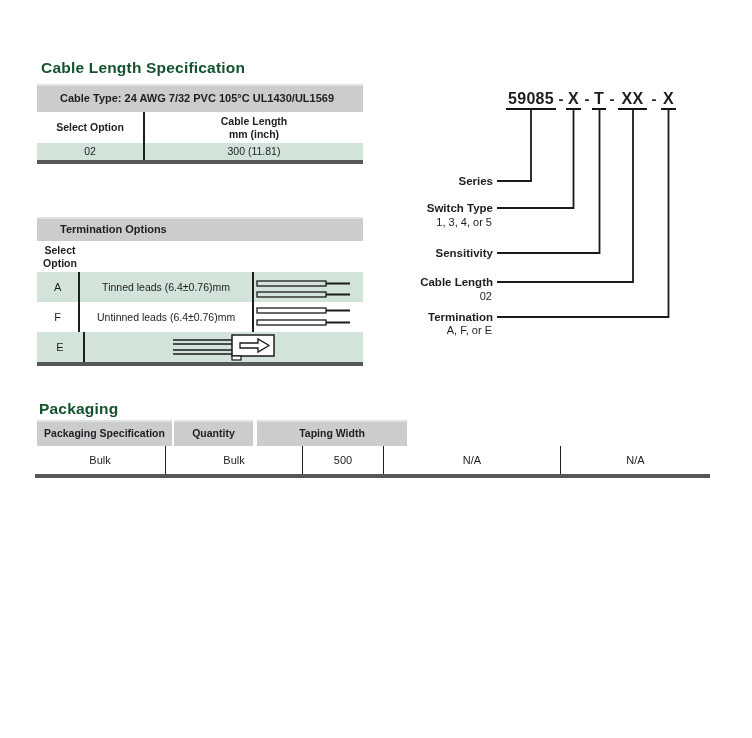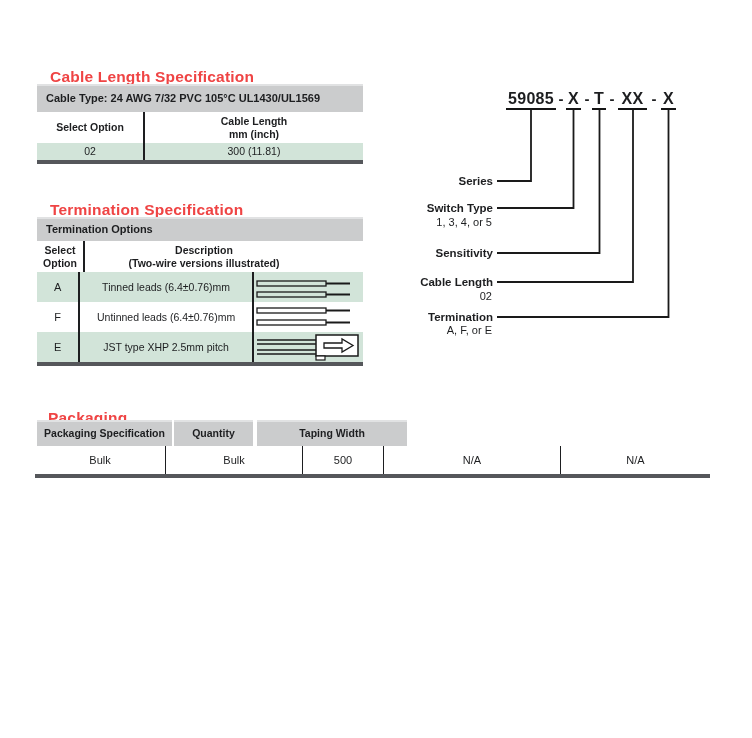--- a/index.html
+++ b/index.html
@@ -2,27 +2,27 @@
 <html><head>
 <meta charset="utf-8">
 <style>
   html,body { margin:0; padding:0; background:#ffffff; }
   .page {
     position:relative; width:752px; height:738px; background:#ffffff;
     font-family:"Liberation Sans","DejaVu Sans",sans-serif; color:#1d1e20; overflow:hidden;
   }
   .abs { position:absolute; }
   .heading {
-    margin:13px; font-size:15.5px; font-weight:700; color:#ef4444; letter-spacing:0.2px;
+    margin:4px; font-size:15.5px; font-weight:700; color:#14532d; letter-spacing:0.2px;
     font-family:"Liberation Sans","DejaVu Sans",sans-serif;
   }
   
   .band {
     background:#cbcccd; box-shadow: inset 0 2px 0 #e1e2e3;
-    font-weight:700; font-size:11px; display:flex; align-items:center; padding-left:9px;
+    font-weight:700; font-size:11px; display:flex; align-items:center; padding-left:23px;
     box-sizing:border-box;
   }
   .row { display:flex; box-sizing:border-box; }
   .cell {
     display:flex; flex-direction:column; align-items:center; justify-content:center;
     text-align:center; box-sizing:border-box; font-size:10.5px; line-height:12.5px;
   }
   .cell.bold { font-weight:700; }
   .vline { border-left:2px solid #1d1e20; }
   .vline-thin { border-left:1.5px solid #1d1e20; }
@@ -95,32 +95,27 @@
         <span>mm (inch)</span>
       </div>
     </div>
     <div class="row cable-data green-bg">
       <div class="cell col-select">02</div>
       <div class="cell col-length vline">300 (11.81)</div>
     </div>
     <div class="bottom-bar"></div>
   </div>
 
-  <h2 class="heading abs" style="left:37px; top:188px;">Termination Specification</h2>
 
   <div class="abs term-table">
     <div class="band">Termination Options</div>
     <div class="row term-hdr">
       <div class="cell bold tcol1">
         <span>Select</span>
         <span>Option</span>
-      </div>
-      <div class="cell bold desc-hdr vline">
-        <span>Description</span>
-        <span>(Two-wire versions illustrated)</span>
       </div>
     </div>
 
     <div class="row term-row green-bg">
       <div class="cell tcol1">A</div>
       <div class="cell tcol2 vline">Tinned leads (6.4±0.76)mm</div>
       <div class="cell tcol3 vline">
         <svg width="109" height="30" viewBox="0 0 109 30">
           <rect x="3" y="9" width="69" height="5" fill="none" stroke="#1a1a1a" stroke-width="1.3"></rect>
           <line x1="72" y1="11.5" x2="96" y2="11.5" stroke="#1a1a1a" stroke-width="2"></line>
@@ -138,21 +133,20 @@
           <rect x="3" y="6" width="69" height="5" fill="none" stroke="#1a1a1a" stroke-width="1.3"></rect>
           <line x1="72" y1="8.5" x2="96" y2="8.5" stroke="#1a1a1a" stroke-width="2"></line>
           <rect x="3" y="18" width="69" height="5" fill="none" stroke="#1a1a1a" stroke-width="1.3"></rect>
           <line x1="72" y1="20.5" x2="96" y2="20.5" stroke="#1a1a1a" stroke-width="2"></line>
         </svg>
       </div>
     </div>
 
     <div class="row term-row green-bg">
       <div class="cell tcol1">E</div>
-      <div class="cell tcol2 vline">JST type XHP 2.5mm pitch</div>
       <div class="cell tcol3 vline">
         <svg width="109" height="30" viewBox="0 0 109 30">
           <line x1="3" y1="8" x2="64" y2="8" stroke="#1a1a1a" stroke-width="1.4"></line>
           <line x1="3" y1="12" x2="64" y2="12" stroke="#1a1a1a" stroke-width="1.4"></line>
           <line x1="3" y1="18" x2="64" y2="18" stroke="#1a1a1a" stroke-width="1.4"></line>
           <line x1="3" y1="22" x2="64" y2="22" stroke="#1a1a1a" stroke-width="1.4"></line>
           <rect x="62" y="3" width="42" height="21" fill="#ffffff" stroke="#1a1a1a" stroke-width="1.5"></rect>
           <rect x="62" y="24" width="9" height="4" fill="#ffffff" stroke="#1a1a1a" stroke-width="1.2"></rect>
           <polygon points="70,11 88,11 88,7 99,13.5 88,20 88,16 70,16" fill="#ffffff" stroke="#1a1a1a" stroke-width="1.3"></polygon>
         </svg>

